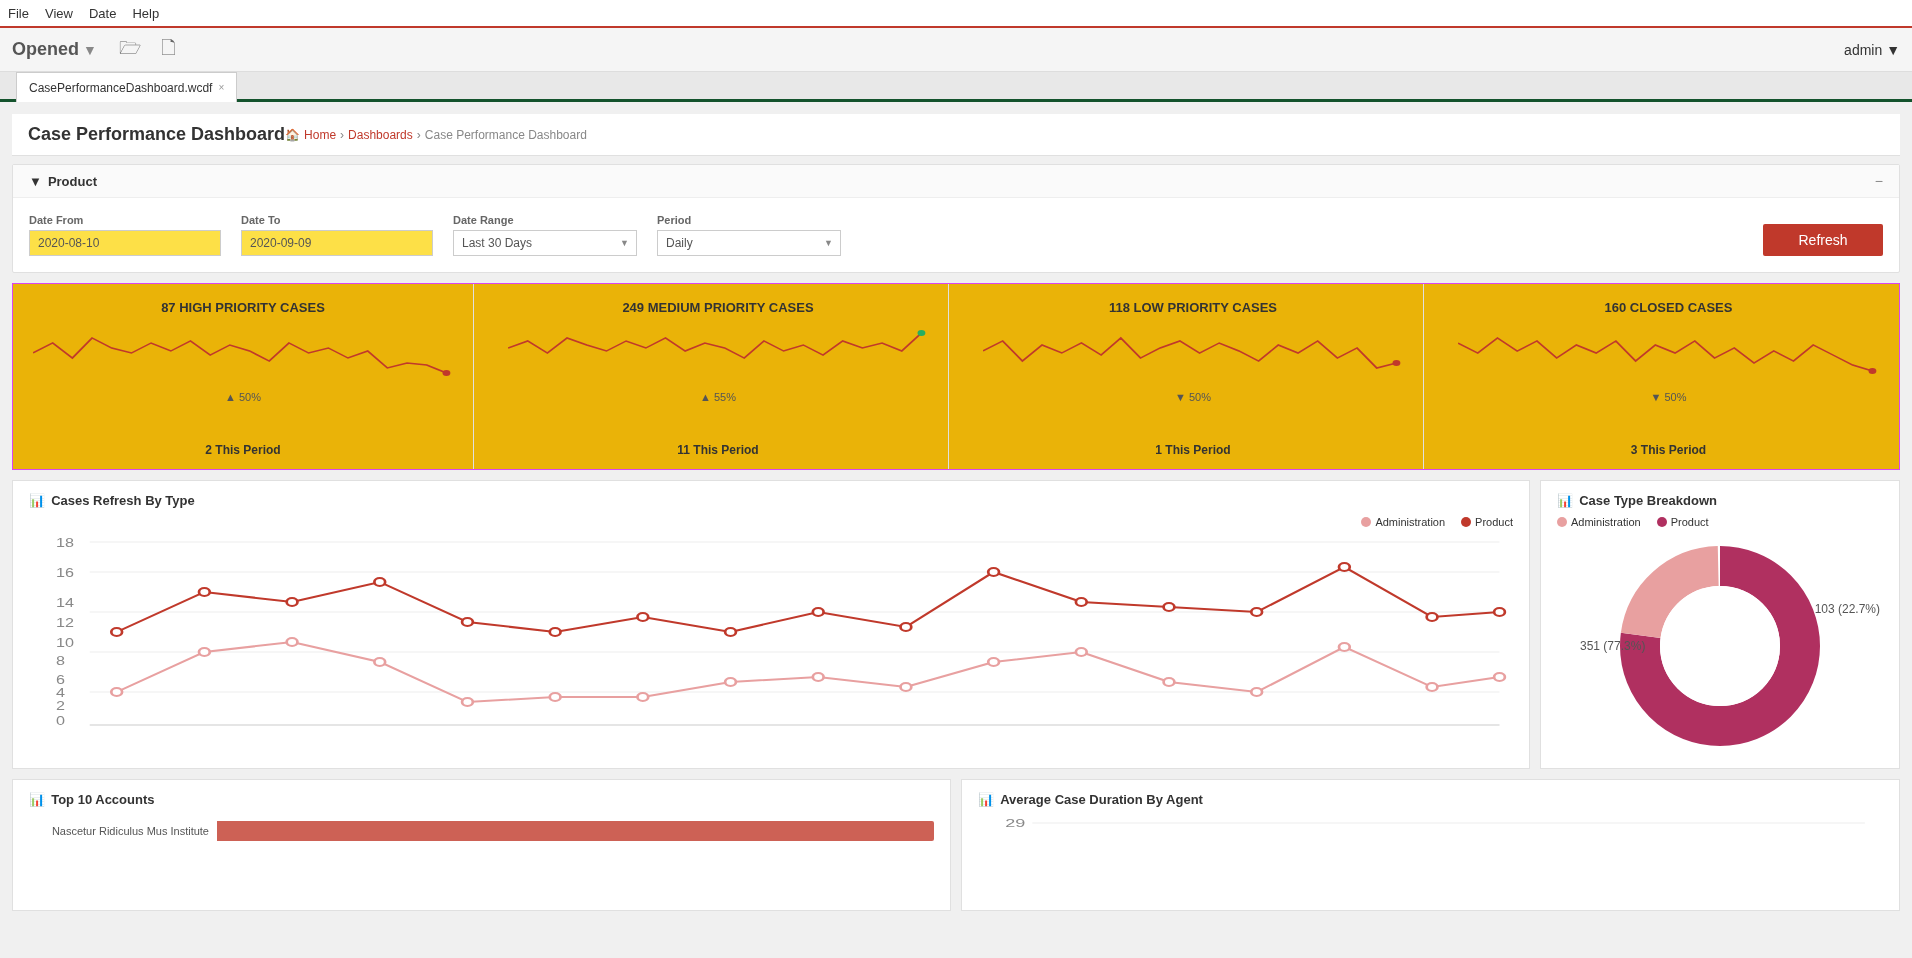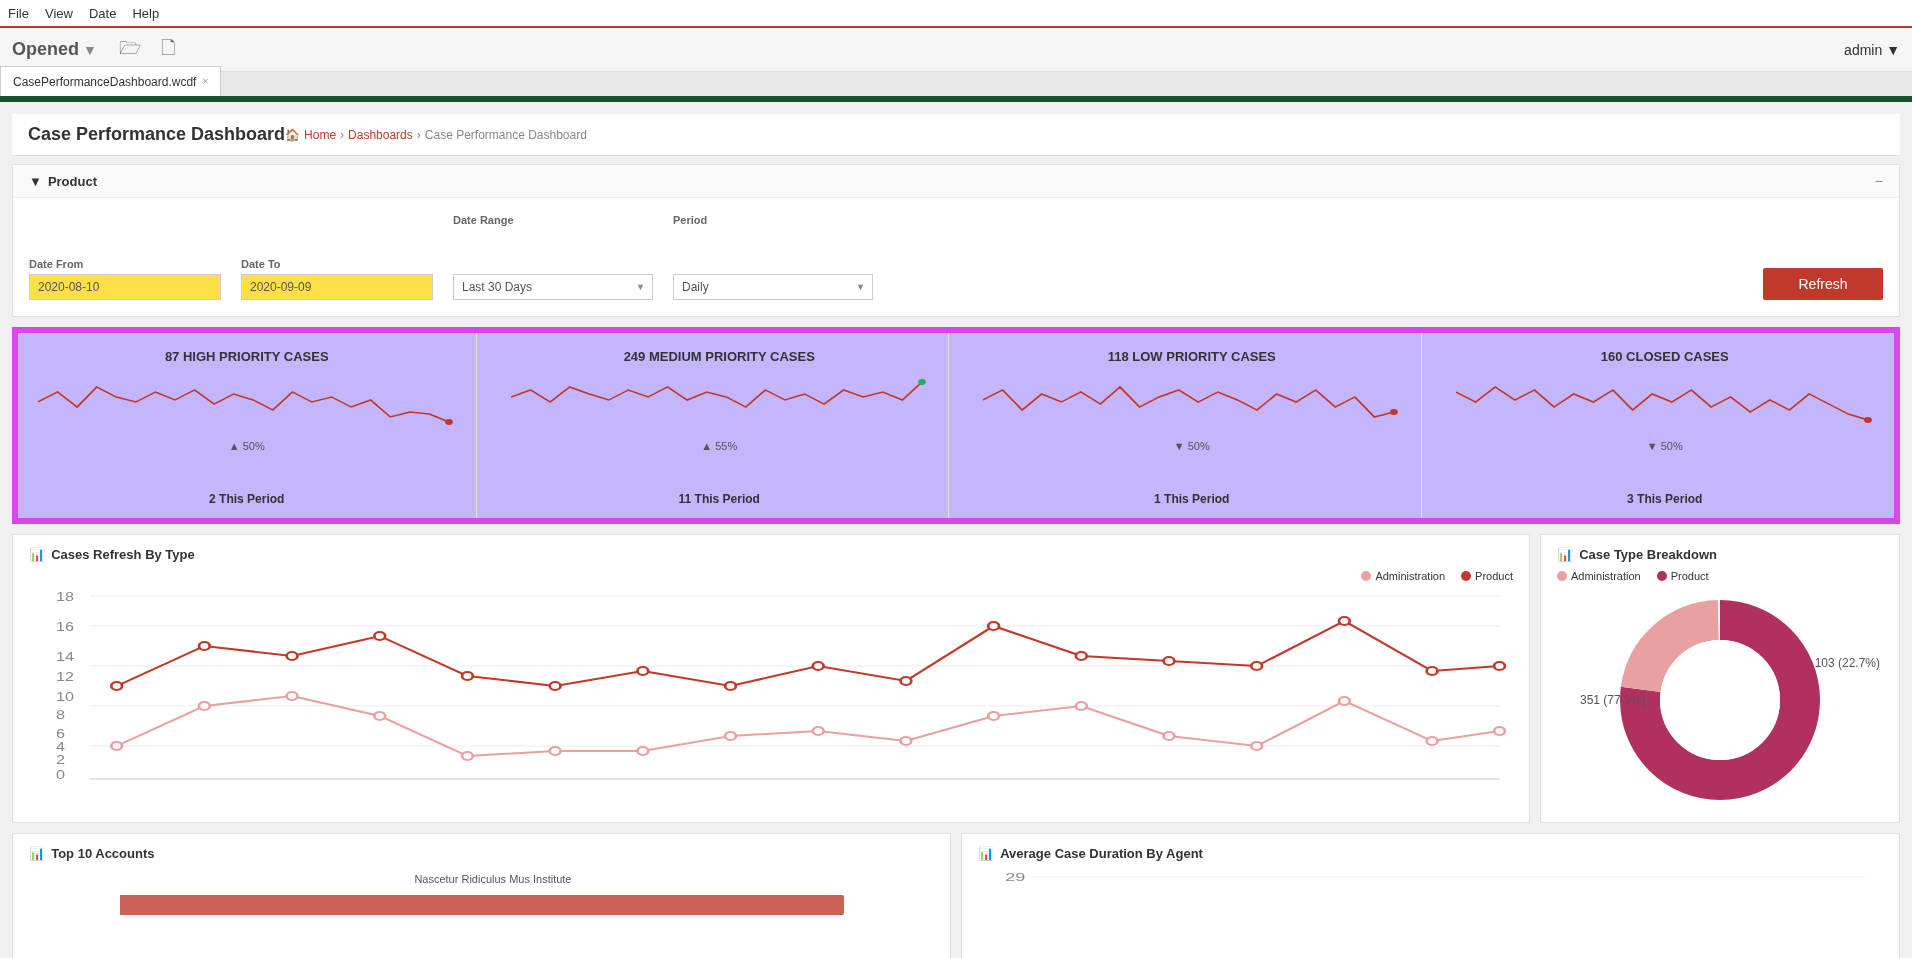--- a/index.html
+++ b/index.html
@@ -56,24 +56,24 @@
       background: none;
       border: none;
       cursor: pointer;
       font-size: 14px;
       color: #333;
     }
 
     
     .tab-bar {
       background: #e8e8e8;
-      border-bottom: 6px solid #14532d;
-      display: flex;
-      align-items: flex-end;
-      padding: 0 0;
+      border-bottom: 3px solid #14532d;
+      display: flex;
+      align-items: flex-start;
+      padding: 0 16px;
       height: 30px;
     }
     .tab {
       background: #fff;
       border: 1px solid #ccc;
       border-bottom: none;
       padding: 4px 12px;
       cursor: pointer;
       font-size: 12px;
       display: flex;
@@ -171,22 +171,21 @@
       background: #fff;
       padding: 5px 8px;
       font-size: 12px;
       width: 160px;
       color: #555;
       appearance: none;
       cursor: pointer;
     }
     .select-wrapper {
       position: relative;
-      width: 200px;
-      margin-top: 44px;
+      width: 184px;
     }
     .select-wrapper::after {
       content: '▼';
       font-size: 9px;
       position: absolute;
       right: 8px;
       top: 50%;
       transform: translateY(-50%);
       pointer-events: none;
       color: #888;
@@ -204,22 +203,22 @@
       border-radius: 2px;
       margin-left: auto;
       min-width: 120px;
     }
 
     
     .kpi-row {
       display: grid;
       grid-template-columns: repeat(4, 1fr);
       gap: 14px;
-      border: 6px solid #d946ef;
-      background: #c4b5fd;
+      border: 1px solid #d946ef;
+      background: #eab308;
       margin-bottom: 10px;
     }
     .kpi-card {
       padding: 16px 20px 12px;
       border-right: 1px solid #e0e0e0;
       display: flex;
       flex-direction: column;
       align-items: center;
     }
     .kpi-card:last-child { border-right: none; }
@@ -598,21 +597,21 @@
   </div>
 
   <div class="bottom-charts-row">
 
     <div class="bottom-chart-card">
       <div class="chart-title">
         <span>📊</span>
         <span>Top 10 Accounts</span>
       </div>
       <div style="margin-top:8px; padding: 4px 0;">
-        <div style="display:flex; align-items:center; gap:8px; margin-bottom:4px;flex-direction:column;">
+        <div style="display:flex; align-items:center; gap:8px; margin-bottom:4px;">
           <span style="font-size:11px; color:#555; min-width:180px; text-align:right;">Nascetur Ridiculus Mus Institute</span>
           <div class="account-bar" style="width:80%; opacity:0.8;"></div>
         </div>
       </div>
     </div>
 
     <div class="bottom-chart-card">
       <div class="chart-title">
         <span>📊</span>
         <span>Average Case Duration By Agent</span>

